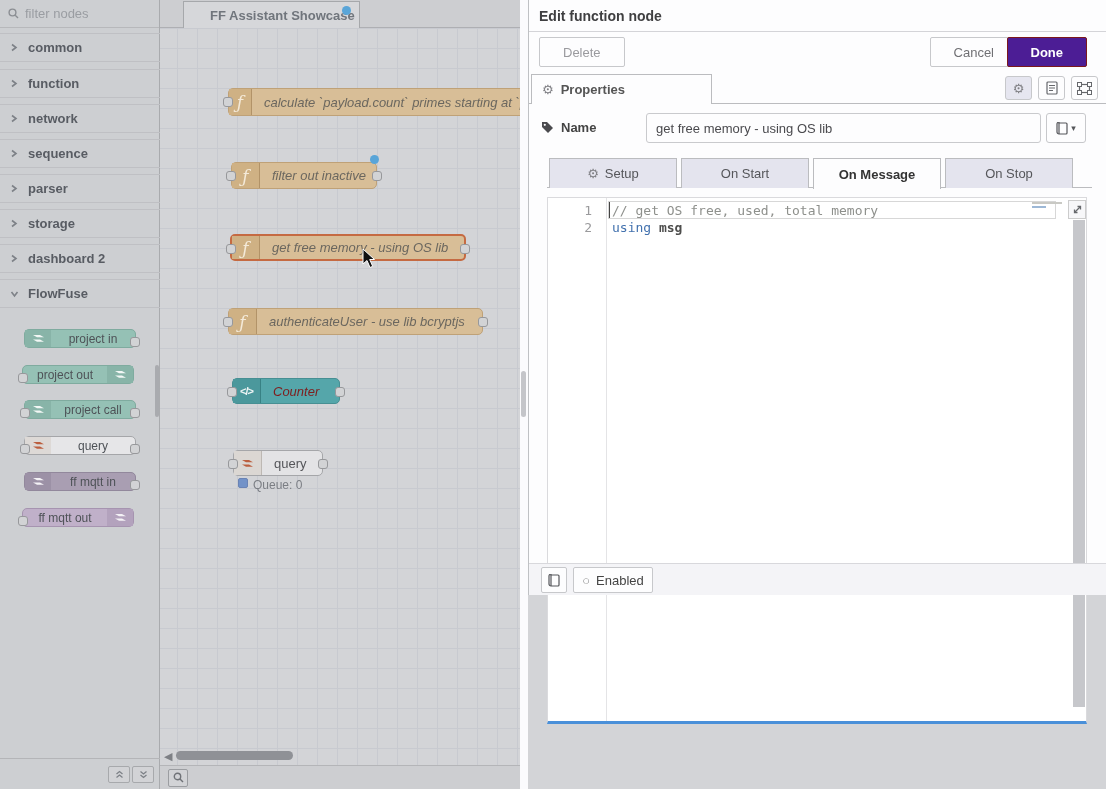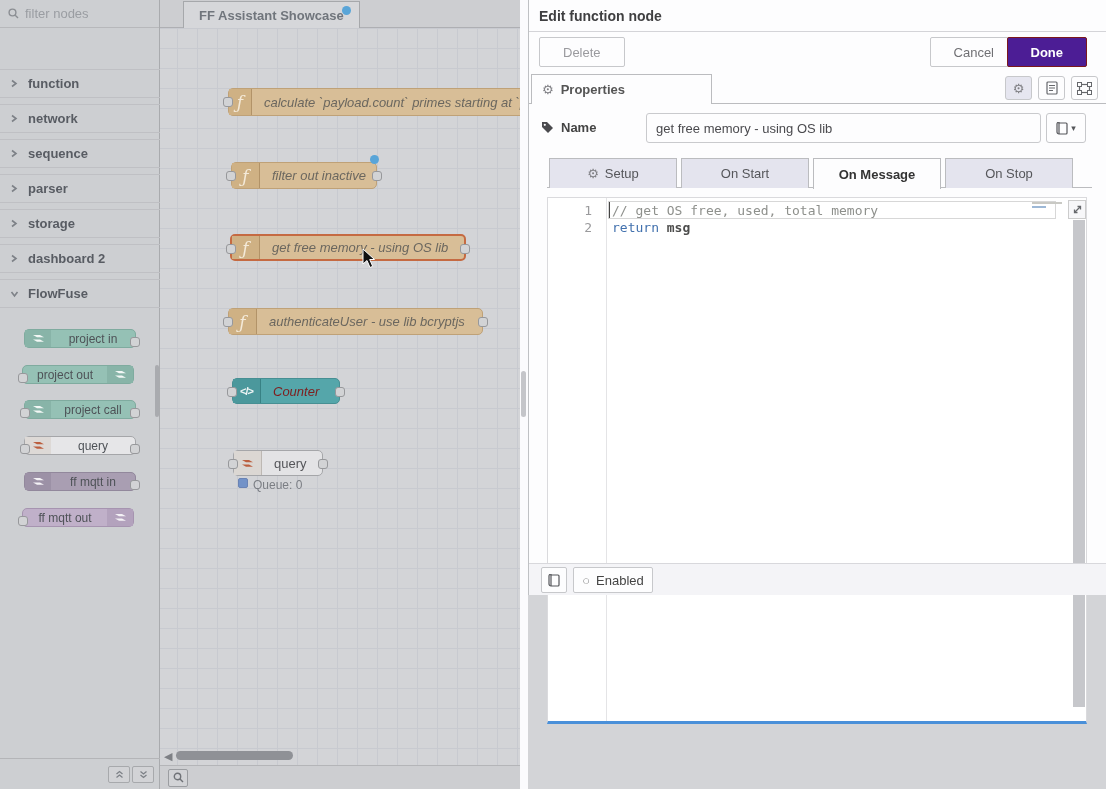--- a/index.html
+++ b/index.html
@@ -40,21 +40,21 @@
                 border-top:1px solid #b4b5b8; display:flex; align-items:center; justify-content:flex-end; padding-right:6px; gap:2px;}
   .mini-btn { width:22px; height:17px; border:1px solid #a7a9ac; background:#d2d3d6; border-radius:2px;
               display:flex; align-items:center; justify-content:center; cursor:pointer; }
 
   
   #canvas { position:absolute; left:160px; top:0; width:360px; height:789px; overflow:hidden; }
   .tabbar { position:absolute; left:0; top:0; width:100%; height:28px; background:#cdced1;
             border-bottom:1px solid #aeafb3; }
   .flowtab { position:absolute; left:23px; top:1px; width:177px; height:27px; background:#d6d7da;
              border:1px solid #a6a8ab; border-bottom:none; display:flex; align-items:center; cursor:pointer;}
-  .flowtab .tlabel { font-size:13px; font-weight:bold; color:#70757c; margin-left:15px; white-space:nowrap;}
+  .flowtab .tlabel { font-size:13px; font-weight:bold; color:#70757c; margin-left:26px; white-space:nowrap;}
   .bluedot { width:9px; height:9px; border-radius:50%; background:#59a5d8; }
   .grid { position:absolute; left:0; top:28px; width:360px; height:737px; background:#d3d4d7;
           background-image:linear-gradient(#c8cad0 1px, transparent 1px),
                            linear-gradient(90deg,#c8cad0 1px, transparent 1px);
           background-size:20px 20px; background-position:-3px 0px; }
   .cnode { position:absolute; border-radius:5px; border:1px solid; display:flex; align-items:center; cursor:pointer;}
   .cnode .istrip { width:28px; align-self:stretch; display:flex; align-items:center; justify-content:center;
                    border-right:1px solid rgba(90,60,20,0.25); }
   .cnode .nlabel { font-size:13px; font-style:italic; color:#6b675f; margin-left:12px; white-space:nowrap; }
   .cnode.func { background:#d8be97; border-color:#bfa177; height:27px;}
@@ -154,20 +154,28 @@
 
   <div id="palette">
     <div class="search-row">
       <svg width="11" height="11" viewBox="0 0 11 11">
           <circle cx="4.5" cy="4.5" r="3.4" fill="none" stroke="#8b8e93" stroke-width="1.4"></circle>
           <line x1="7.2" y1="7.2" x2="10" y2="10" stroke="#8b8e93" stroke-width="1.4"></line>
         </svg>
       <input placeholder="filter nodes" style="">
     </div>
 
+    <div class="pcat" style="top:33px">
+      <span class="chev">
+          <svg width="8" height="9" viewBox="0 0 8 9">
+            <path d="M2 1.5 L6 4.5 L2 7.5" fill="none" stroke="#7d8187" stroke-width="1.6"></path>
+          </svg>
+        </span>
+      <span class="clabel">common</span>
+    </div>
     <div class="pcat" style="top:69px">
       <span class="chev">
           <svg width="8" height="9" viewBox="0 0 8 9">
             <path d="M2 1.5 L6 4.5 L2 7.5" fill="none" stroke="#7d8187" stroke-width="1.6"></path>
           </svg>
         </span>
       <span class="clabel">function</span>
     </div>
     <div class="pcat" style="top:104px">
       <span class="chev">
@@ -463,21 +471,21 @@
         </div>
       </div>
 
       <div class="code-editor">
         <div class="gutter-line"></div>
         <span class="lnum" style="top:4px;">1</span>
         <span class="lnum" style="top:21px;">2</span>
         <div class="cur-line"></div>
         <div class="caret"></div>
         <div class="cline" style="top:4px;"><span class="comment">// get OS free, used, total memory</span></div>
-        <div class="cline" style="top:21px;"><span class="keyword">return</span><span class="plain"> msg</span></div>
+        <div class="cline" style="top:21px;"><span class="keyword">using</span><span class="plain"> msg</span></div>
         <div class="minimap">
             <div class="mm1"></div>
             <div class="mm2"></div>
           </div>
         <div class="expand-btn">
           <svg width="11" height="11" viewBox="0 0 11 11">
               <line x1="2.5" y1="8.5" x2="8.5" y2="2.5" stroke="#66686c" stroke-width="1.3"></line>
               <path d="M5.5 2.5 h3 v3" fill="none" stroke="#66686c" stroke-width="1.3"></path>
               <path d="M5.5 8.5 h-3 v-3" fill="none" stroke="#66686c" stroke-width="1.3"></path>
             </svg>

